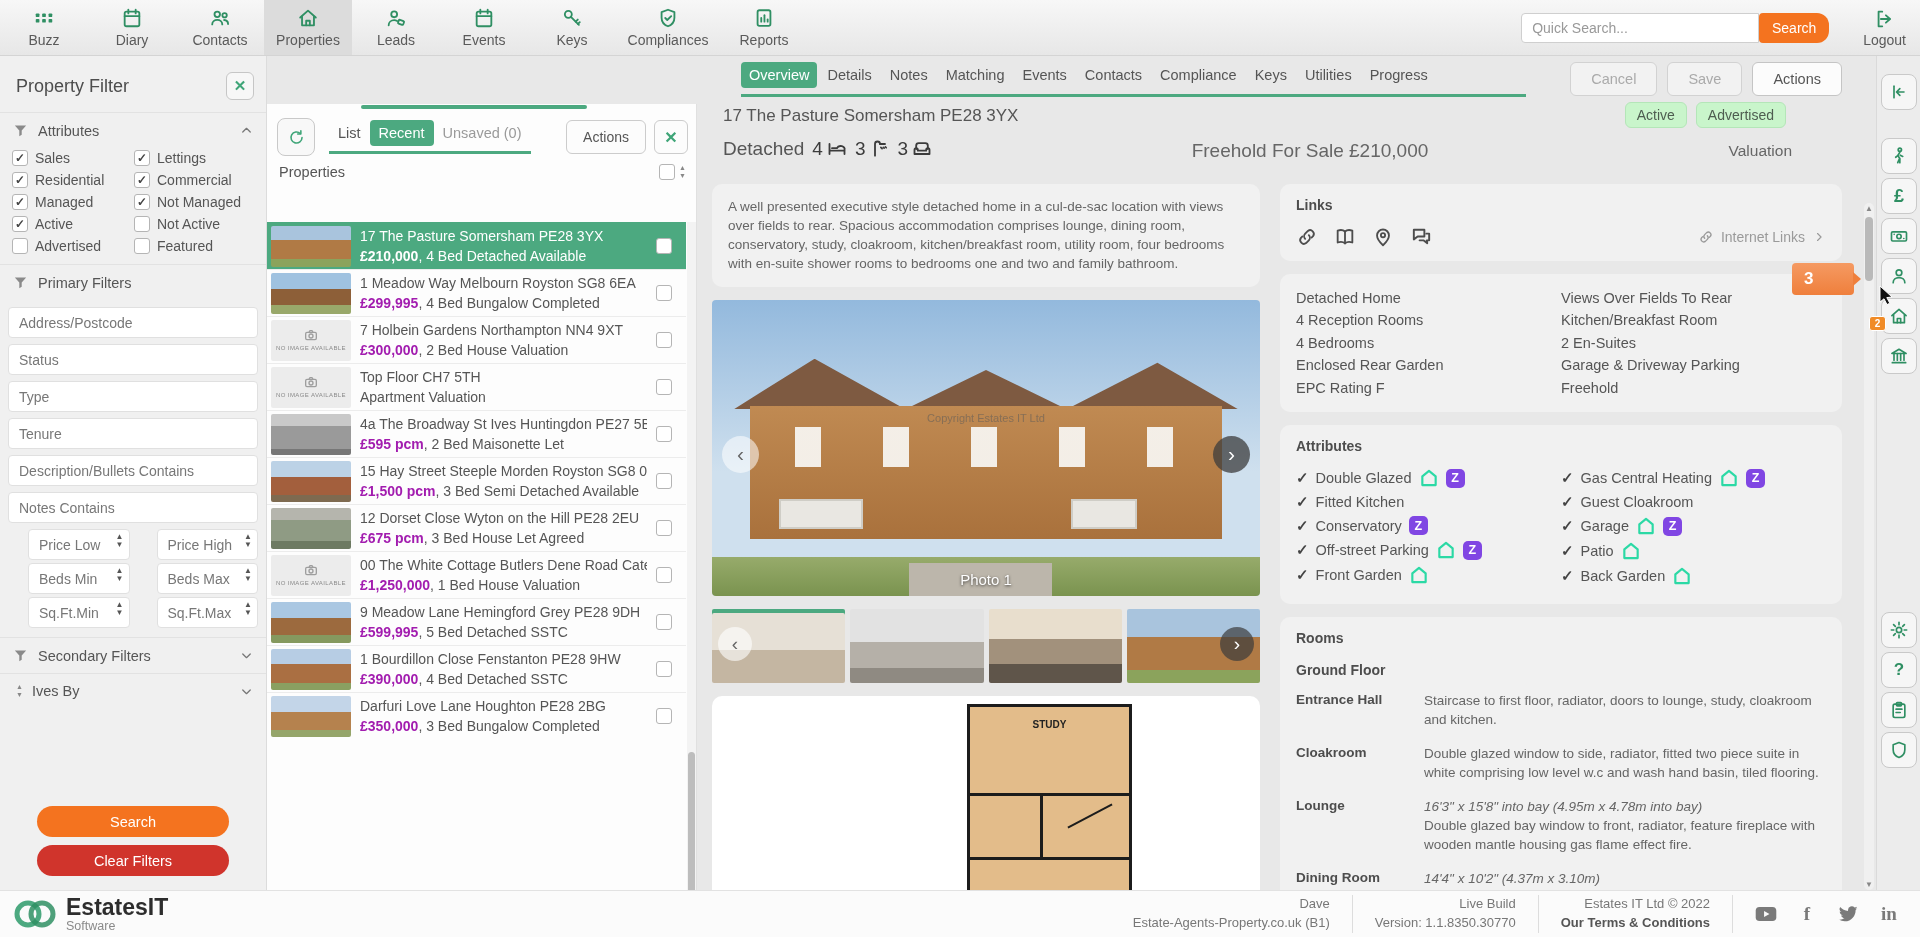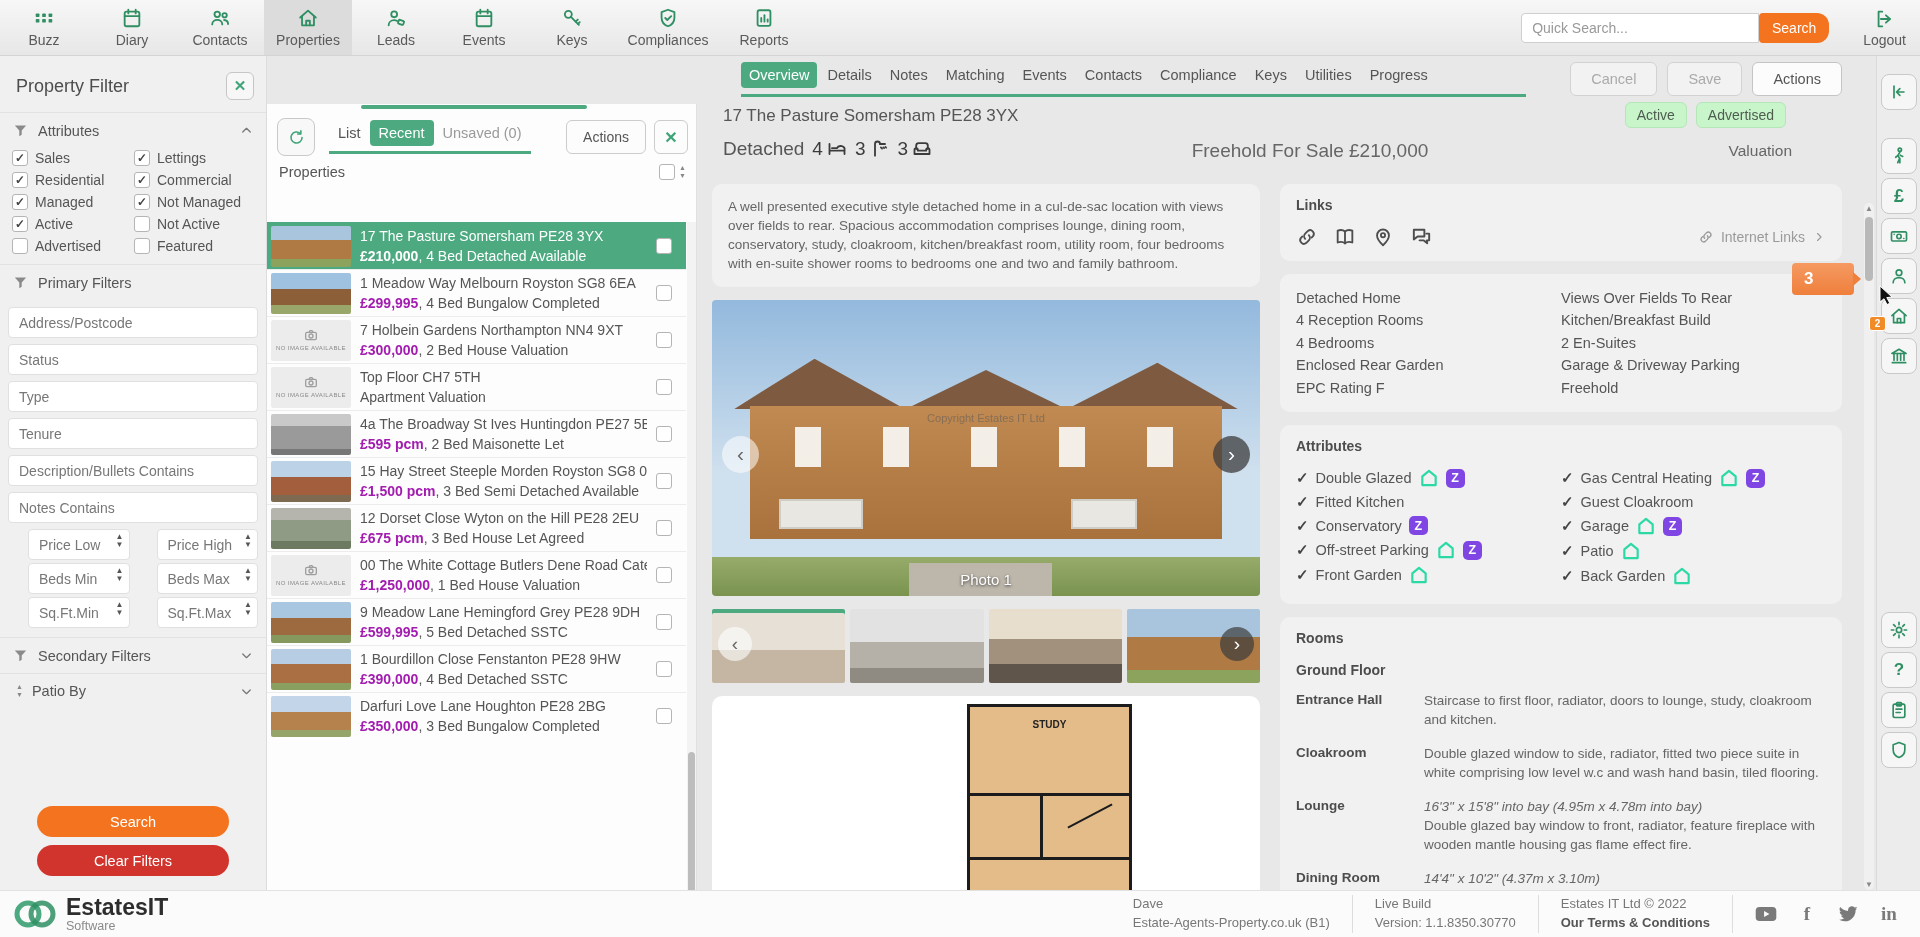--- a/index.html
+++ b/index.html
@@ -176,21 +176,21 @@
   .callout { position:absolute; right:66px; top:263px; width:62px; height:32px; background:linear-gradient(#f59a62,#ef7f3c); border-radius:4px; color:#fff; font-size:17px; font-weight:bold; display:flex; align-items:center; padding-left:12px; z-index:4; }
   .callout::after { content:""; position:absolute; right:-7px; top:9px; border-left:8px solid #ef7f3c; border-top:7px solid transparent; border-bottom:7px solid transparent; }
   .cursor { position:absolute; right:24px; top:285px; z-index:5; color:#111; }
 
   
   .footer { position:absolute; left:0; bottom:0; width:100%; height:47px; background:#fbfbfb; border-top:1px solid #e2e2e2; display:flex; align-items:center; z-index:40; }
   .brand { display:flex; align-items:center; gap:8px; padding-left:12px; }
   .brand-txt .n { font-size:23px; font-weight:bold; color:#2d2d2d; line-height:1; }
   .brand-txt .s { font-size:12.5px; color:#8a8a8a; }
   .foot-right { margin-left:auto; display:flex; align-items:center; gap:0; padding-right:18px; }
-  .fcol { font-size:13px; color:#777; line-height:1.45; padding:0 22px; border-right:1px solid #ddd; }
+  .fcol { text-align:right; font-size:13px; color:#777; line-height:1.45; padding:0 22px; border-right:1px solid #ddd; }
   .fcol:last-of-type { border-right:none; }
   .fcol b { color:#555; }
   .socials { display:flex; gap:15px; align-items:center; padding-left:20px; color:#7a7a7a; }
   .soc { cursor:pointer; display:flex; align-items:center; justify-content:center; width:26px; height:26px; }
   .soc.txt { font-weight:bold; font-size:19px; font-family:"Liberation Serif", serif; }
 </style>
 </head>
 <body>
 
 <svg width="0" height="0" style="position:absolute">
@@ -524,21 +524,21 @@
     <span>Secondary Filters</span>
     <svg class="ic chev" width="15" height="15">
         <use href="#i-chev-down"></use>
       </svg>
   </div>
   <div class="sb-sec">
     <span class="updown">
         <span>▲</span>
         <span>▼</span>
       </span>
-    <span>Patio By</span>
+    <span>Ives By</span>
     <svg class="ic chev" width="15" height="15">
         <use href="#i-chev-down"></use>
       </svg>
   </div>
   <div class="sb-actions">
     <button class="pill-btn orange">Search</button>
     <button class="pill-btn red">Clear Filters</button>
   </div>
 </aside>
 
@@ -758,21 +758,21 @@
         <div class="bul-grid">
           <div class="bul-col">
             <div>Detached Home</div>
             <div>4 Reception Rooms</div>
             <div>4 Bedrooms</div>
             <div>Enclosed Rear Garden</div>
             <div>EPC Rating F</div>
           </div>
           <div class="bul-col">
             <div>Views Over Fields To Rear</div>
-            <div>Kitchen/Breakfast Build</div>
+            <div>Kitchen/Breakfast Room</div>
             <div>2 En-Suites</div>
             <div>Garage &amp; Driveway Parking</div>
             <div>Freehold</div>
           </div>
         </div>
       </div>
       <div class="card">
         <div class="card-title">Attributes</div>
         <div class="attr-grid">
           <div class="attr-col">

